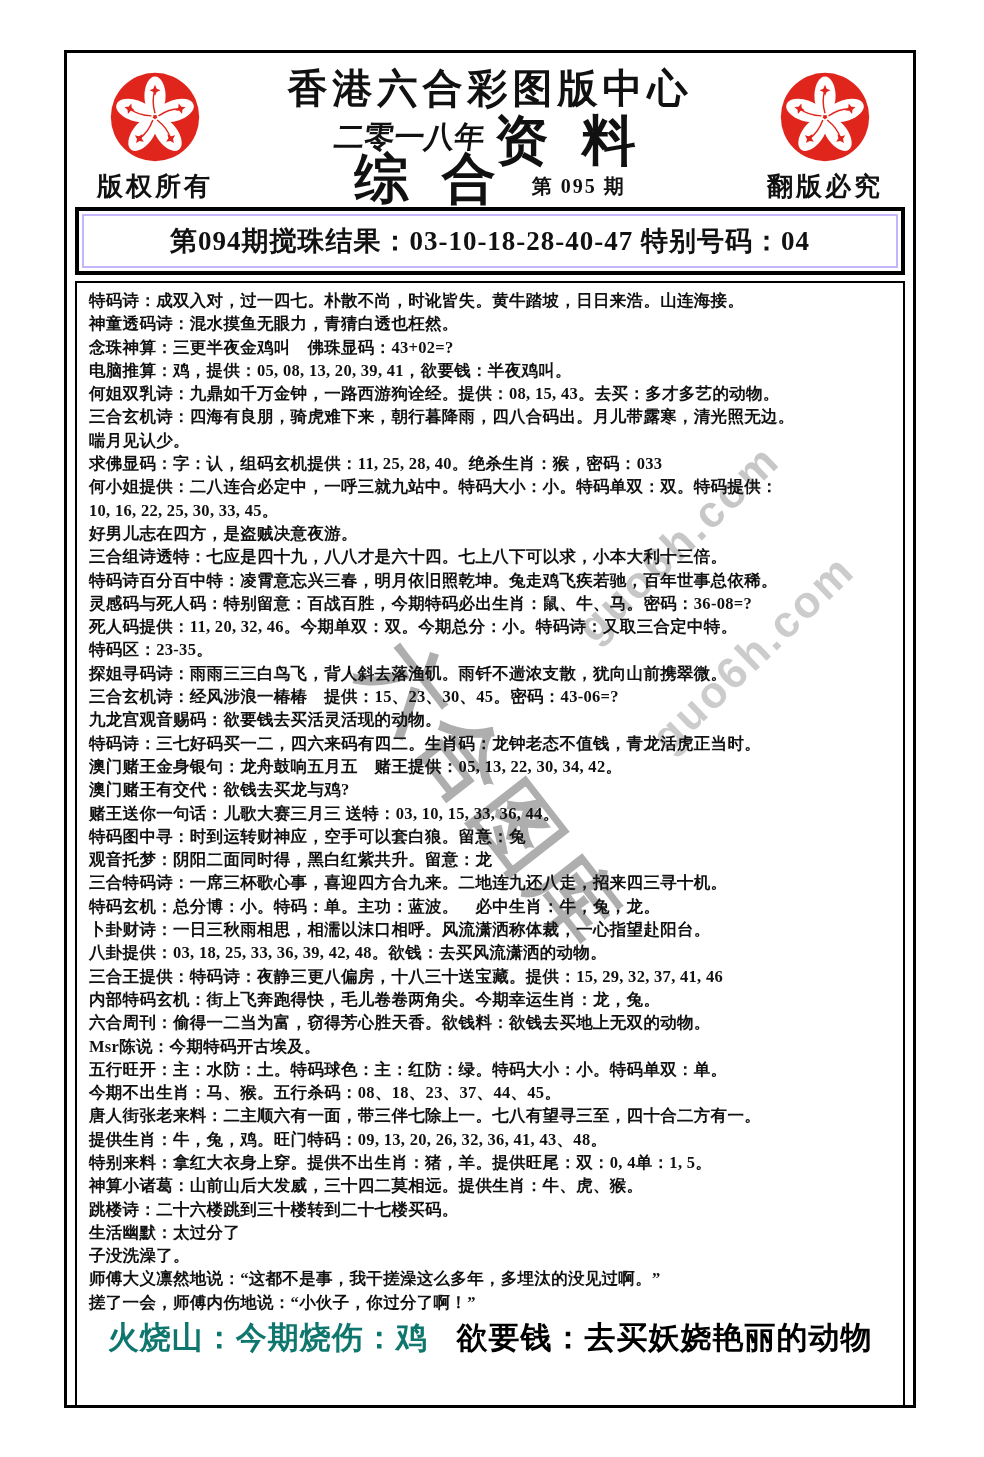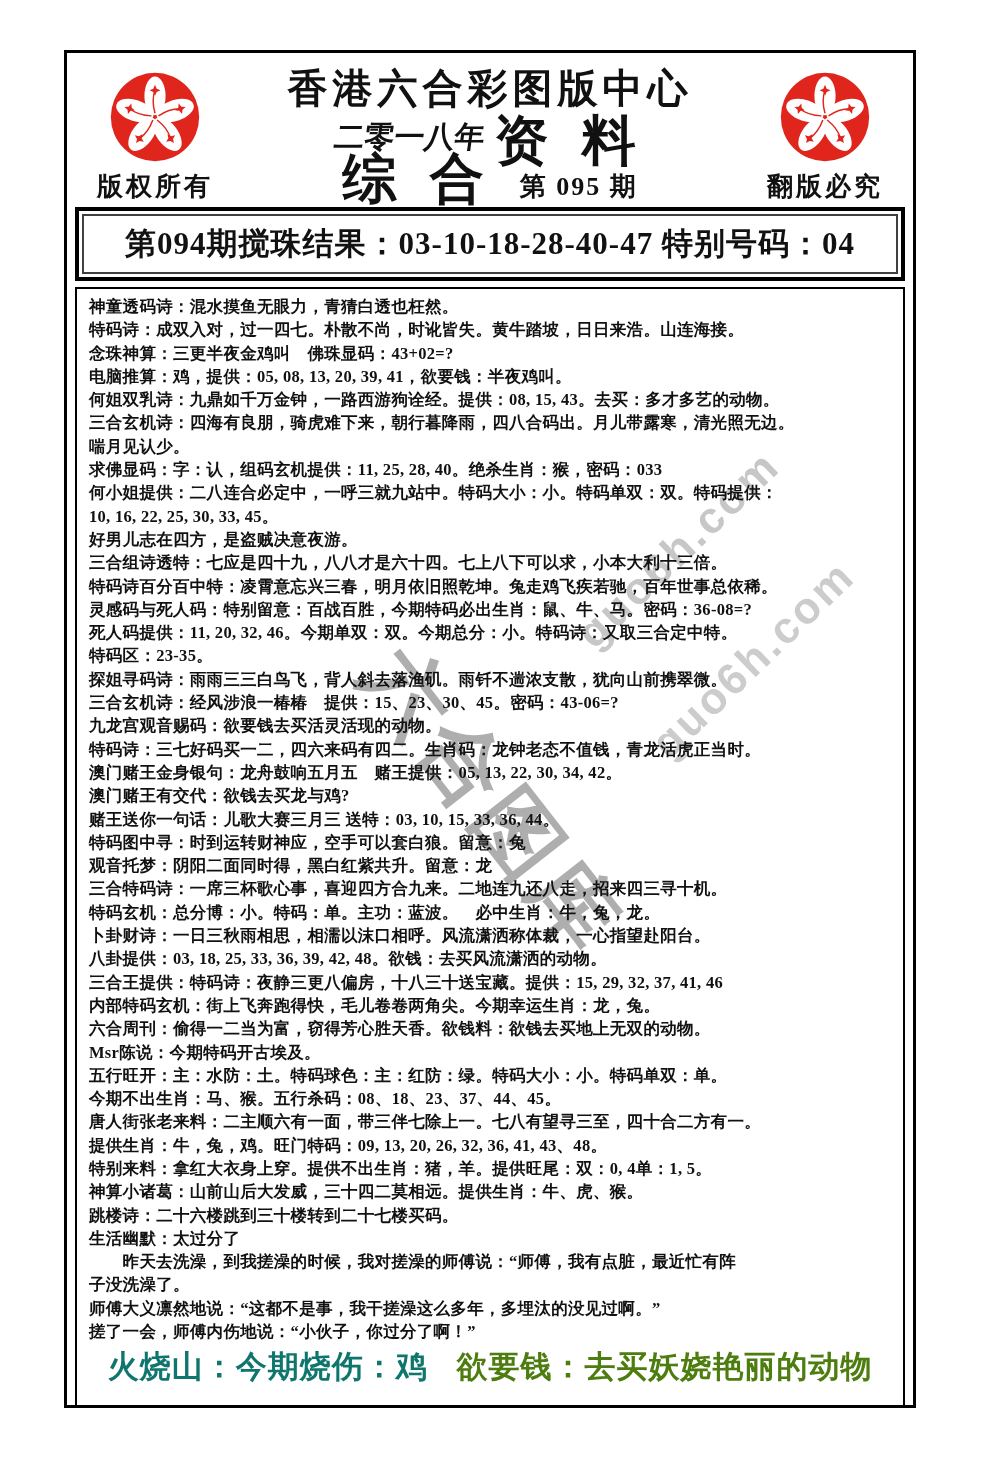--- a/index.html
+++ b/index.html
@@ -16,44 +16,44 @@
   .header { display:flex; align-items:flex-start; height:148px; }
   .side-col { width:160px; text-align:center; padding-top:14px; }
   .side-col .stamp { font-size:26px; font-weight:bold; letter-spacing:3px; margin-top:2px; }
   .logo { width:92px; height:92px; display:inline-block; }
   .center-col { flex:1; text-align:center; padding-top:4px; }
   .t1 { font-size:40px; font-weight:900; letter-spacing:5px; }
   .trow2 { display:flex; justify-content:center; align-items:flex-end; gap:10px; margin-top:-2px; }
   .year { font-size:30px; font-weight:900; transform:skewX(-8deg); padding-bottom:10px; }
   .bigcal { font-size:54px; font-weight:900; letter-spacing:10px; line-height:1; }
   .trow3 { display:flex; justify-content:center; align-items:center; gap:26px; margin-top:-16px; }
-  .issue { font-size:26px; font-weight:900; letter-spacing:2px; padding-top:14px; }
+  .issue { font-size:20px; font-weight:900; letter-spacing:2px; padding-top:14px; }
   
   .result-outer { border:4px solid #000; padding:3px; margin-top:2px; }
-  .result-inner { border:2px solid #404040; text-align:center; font-size:31px;
+  .result-inner { border:2px solid #c4b5fd; text-align:center; font-size:27px;
                   font-weight:900; padding:7px 0; letter-spacing:1px; white-space:nowrap; }
   
   .body-box { border:2px solid #000; margin-top:6px; height:1132px;
               padding:6px 12px 0; position:relative; overflow:hidden; }
   .lines { position:relative; z-index:1; }
   .line { font-size:16.5px; font-weight:bold; line-height:23.3px; height:23.3px;
           white-space:nowrap; letter-spacing:0.3px; }
   .watermark { position:absolute; z-index:0; pointer-events:none; white-space:nowrap;
                font-weight:bold; }
   .wm-latin1 { left:470px; top:235px; font-size:44px; color:#c7c7c7;
                transform:rotate(-44deg); letter-spacing:3px; font-family:"Liberation Sans",sans-serif;}
   .wm-latin2 { left:545px; top:345px; font-size:44px; color:#cccccc;
                transform:rotate(-44deg); letter-spacing:3px; font-family:"Liberation Sans",sans-serif;}
   .wm-cn { left:235px; top:455px; font-size:84px; color:#a0a0a0; opacity:.85;
            transform:rotate(52deg); letter-spacing:6px; }
   
   .footer-line { position:relative; z-index:1; text-align:center; margin-top:3px;
                  font-size:31px; font-weight:900; letter-spacing:1px; white-space:nowrap; }
   .footer-red { color:#0f766e; }
-  .footer-green { color:#4d7c0f; margin-left:20px; }
+  .footer-green { color:#000000; margin-left:20px; }
 </style>
 </head>
 <body>
 
 <svg width="0" height="0" style="position:absolute">
   <defs>
     <g id="bauhinia">
       <circle cx="50" cy="50" r="48" fill="#e0251c"></circle>
       <g id="petal0">
         <ellipse cx="50" cy="27" rx="11.5" ry="21" fill="#fff"></ellipse>
@@ -100,22 +100,22 @@
     <div class="result-outer">
       <div class="result-inner">第094期搅珠结果：03-10-18-28-40-47 特别号码：04</div>
     </div>
 
     <div class="body-box">
       <div class="watermark wm-latin1">guo6h.com</div>
       <div class="watermark wm-latin2">guo6h.com</div>
       <div class="watermark wm-cn">六合图库</div>
 
       <div class="lines">
+          <div class="line">特码诗：成双入对，过一四七。朴散不尚，时讹皆失。黄牛踏坡，日日来浩。山连海接。</div>
           <div class="line">神童透码诗：混水摸鱼无眼力，青猜白透也枉然。</div>
-          <div class="line">特码诗：成双入对，过一四七。朴散不尚，时讹皆失。黄牛踏坡，日日来浩。山连海接。</div>
           <div class="line">念珠神算：三更半夜金鸡叫　佛珠显码：43+02=?</div>
           <div class="line">电脑推算：鸡，提供：05, 08, 13, 20, 39, 41，欲要钱：半夜鸡叫。</div>
           <div class="line">何姐双乳诗：九鼎如千万金钟，一路西游狗诠经。提供：08, 15, 43。去买：多才多艺的动物。</div>
           <div class="line">三合玄机诗：四海有良朋，骑虎难下来，朝行暮降雨，四八合码出。月儿带露寒，清光照无边。</div>
           <div class="line">喘月见认少。</div>
           <div class="line">求佛显码：字：认，组码玄机提供：11, 25, 28, 40。绝杀生肖：猴，密码：033</div>
           <div class="line">何小姐提供：二八连合必定中，一呼三就九站中。特码大小：小。特码单双：双。特码提供：</div>
           <div class="line">10, 16, 22, 25, 30, 33, 45。</div>
           <div class="line">好男儿志在四方，是盗贼决意夜游。</div>
           <div class="line">三合组诗透特：七应是四十九，八八才是六十四。七上八下可以求，小本大利十三倍。</div>
@@ -141,21 +141,20 @@
           <div class="line">六合周刊：偷得一二当为富，窃得芳心胜天香。欲钱料：欲钱去买地上无双的动物。</div>
           <div class="line">Msr陈说：今期特码开古埃及。</div>
           <div class="line">五行旺开：主：水防：土。特码球色：主：红防：绿。特码大小：小。特码单双：单。</div>
           <div class="line">今期不出生肖：马、猴。五行杀码：08、18、23、37、44、45。</div>
           <div class="line">唐人街张老来料：二主顺六有一面，带三伴七除上一。七八有望寻三至，四十合二方有一。</div>
           <div class="line">提供生肖：牛，兔，鸡。旺门特码：09, 13, 20, 26, 32, 36, 41, 43、48。</div>
           <div class="line">特别来料：拿红大衣身上穿。提供不出生肖：猪，羊。提供旺尾：双：0, 4单：1, 5。</div>
           <div class="line">神算小诸葛：山前山后大发威，三十四二莫相远。提供生肖：牛、虎、猴。</div>
           <div class="line">跳楼诗：二十六楼跳到三十楼转到二十七楼买码。</div>
           <div class="line">生活幽默：太过分了</div>
-          <div class="line">　　昨天去洗澡，到我搓澡的时候，我对搓澡的师傅说：“师傅，我有点脏，最近忙有阵</div>
           <div class="line">子没洗澡了。</div>
           <div class="line">师傅大义凛然地说：“这都不是事，我干搓澡这么多年，多埋汰的没见过啊。”</div>
           <div class="line">搓了一会，师傅内伤地说：“小伙子，你过分了啊！”</div>
         </div>
 
       <div class="footer-line">
         <span class="footer-red">火烧山：今期烧伤：鸡</span>
         <span class="footer-green">欲要钱：去买妖娆艳丽的动物</span>
       </div>
     </div>

